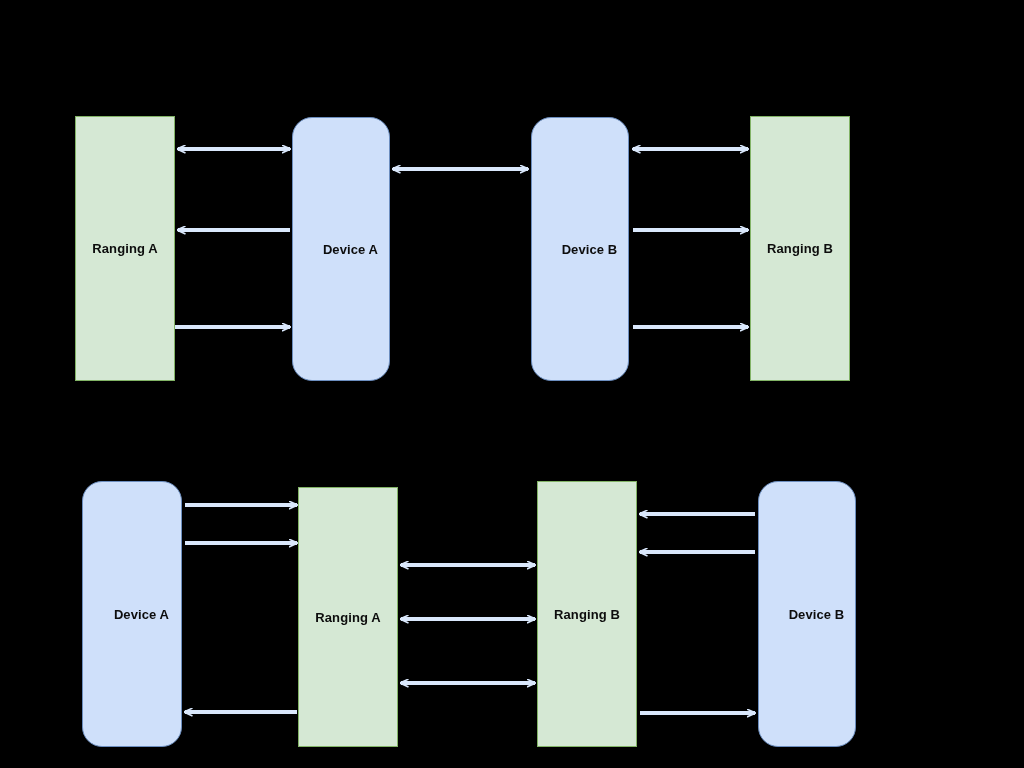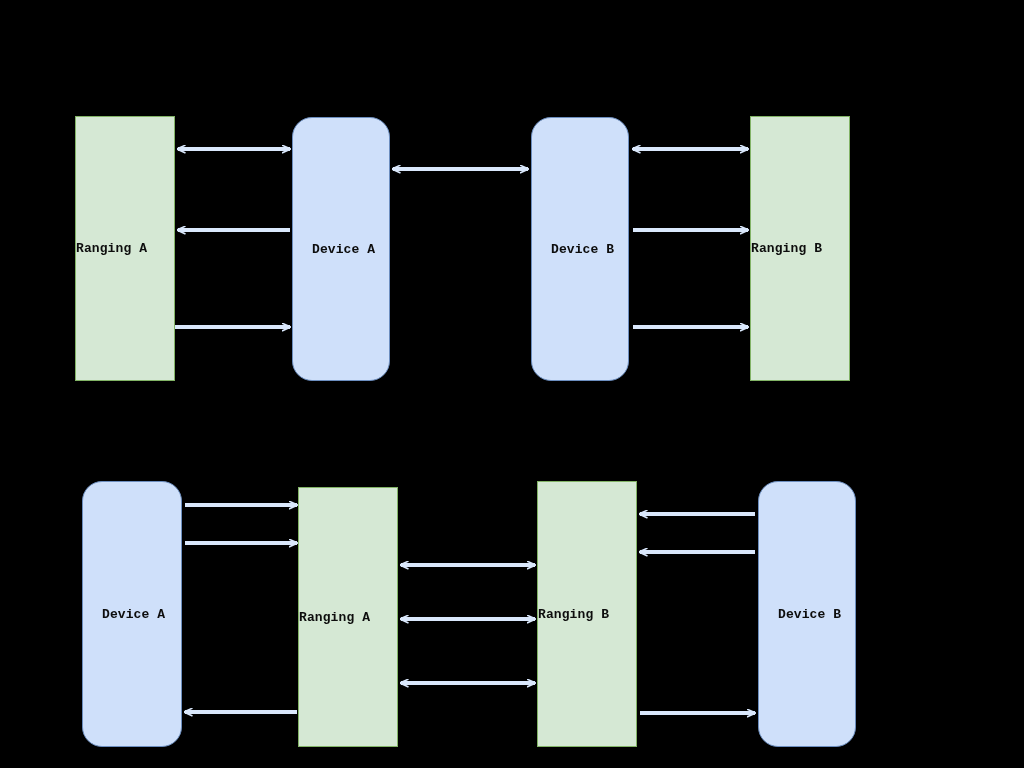--- a/index.html
+++ b/index.html
@@ -18,22 +18,22 @@
     position: relative;
     width: 1024px;
     height: 768px;
     background: #000000;
   }
   .node {
     position: absolute;
     box-sizing: border-box;
     display: flex;
     align-items: center;
-    justify-content: flex-start;
-    font-family: Liberation Mono, monospace;
+    justify-content: center;
+    font-family: Liberation Sans, sans-serif;
     font-size: 13px;
     font-weight: bold;
     color: #0d0d0d;
     letter-spacing: 0.1px;
     user-select: none;
   }
   .node-rect {
     border-radius: 0;
   }
   .node-round {

